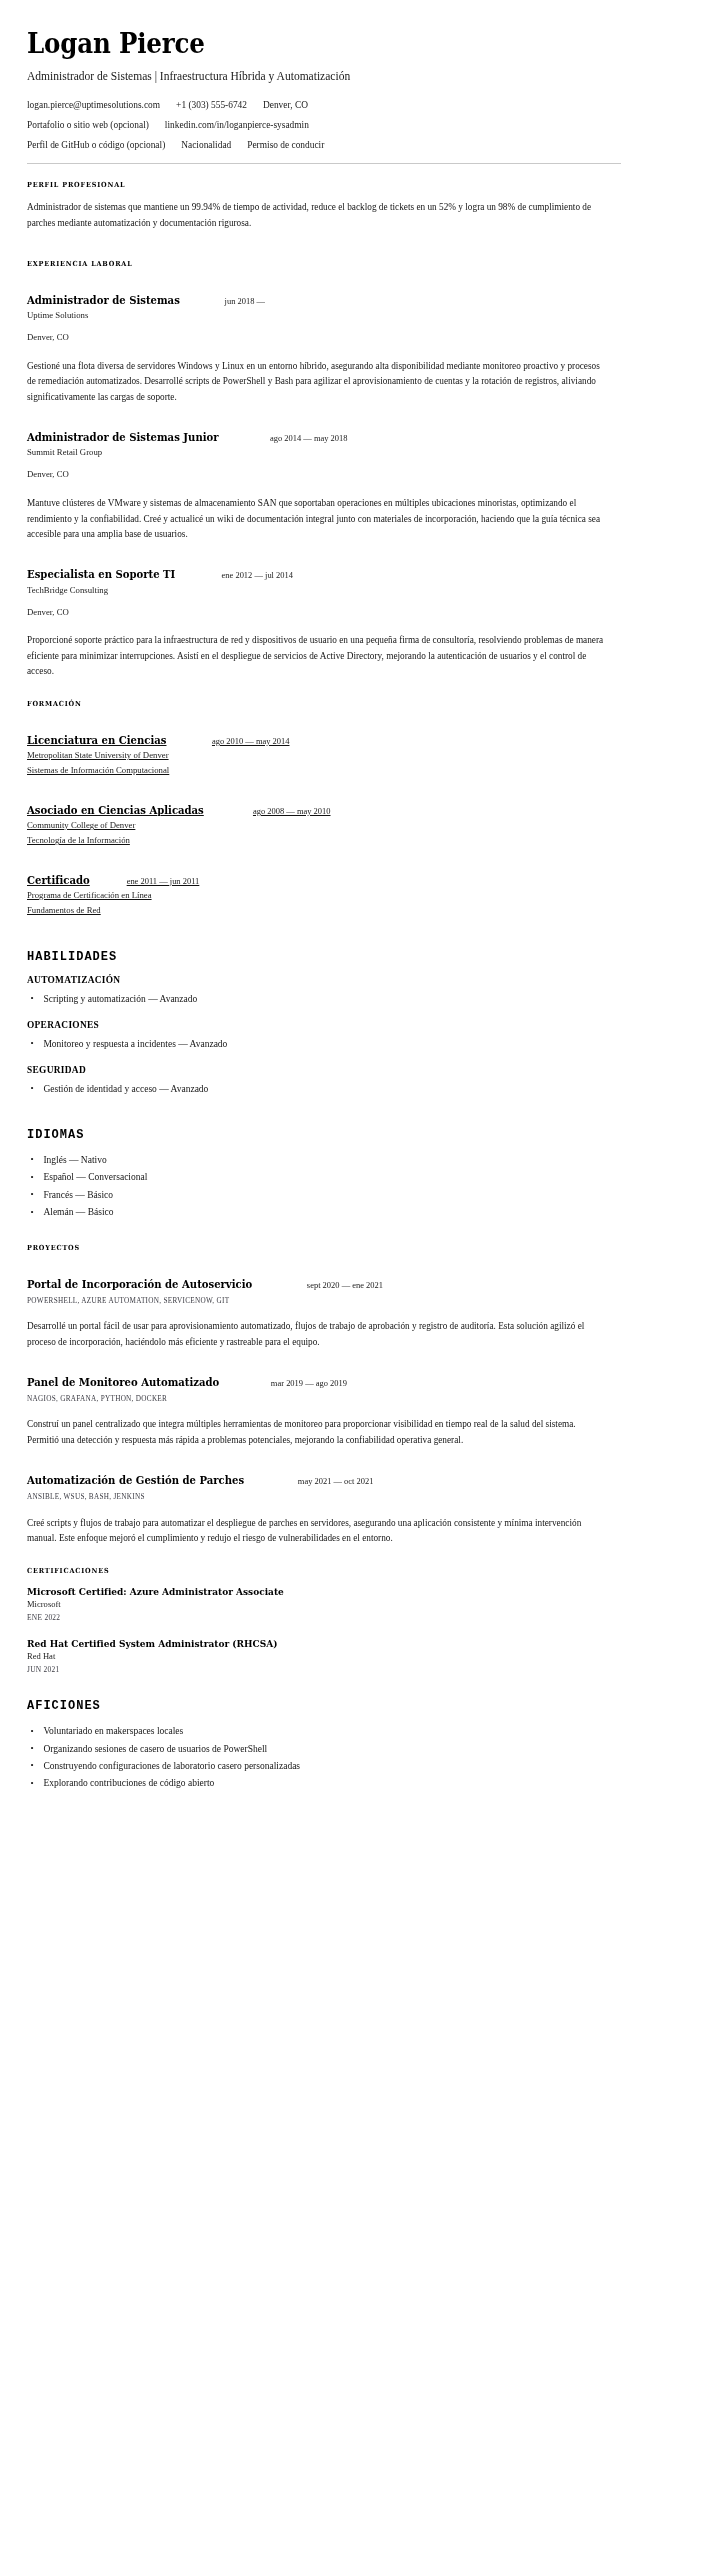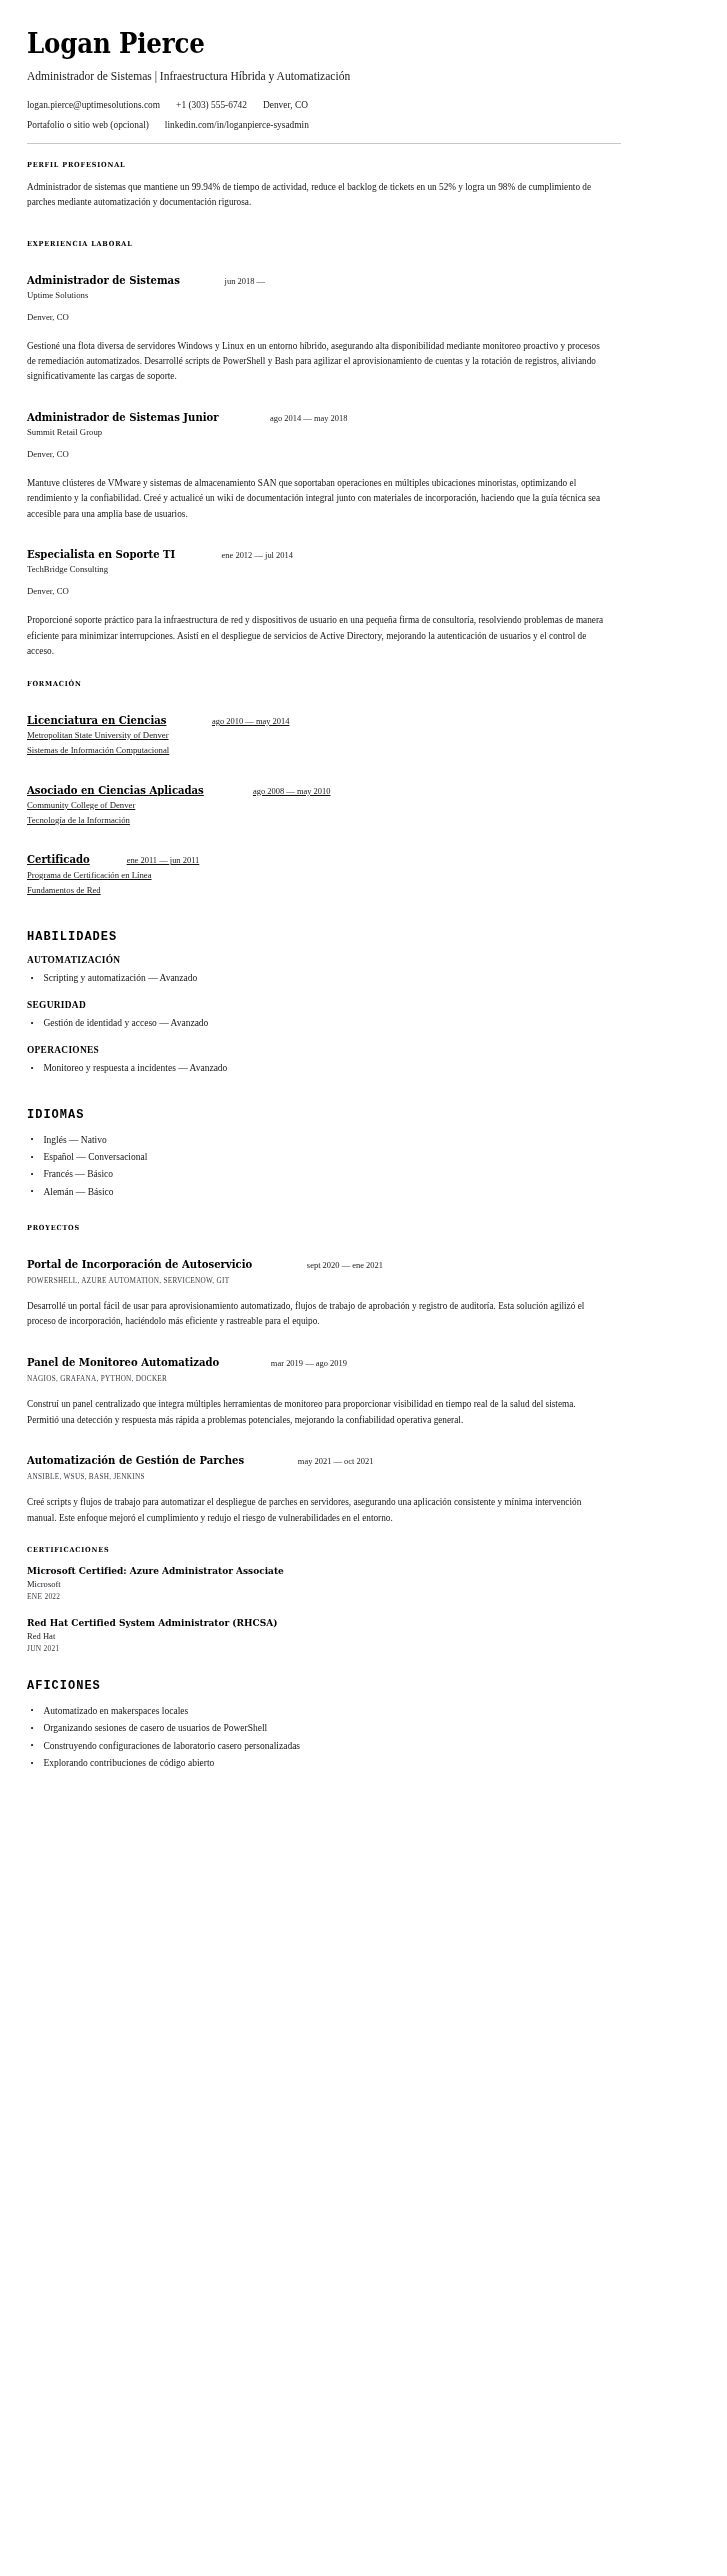--- a/index.html
+++ b/index.html
@@ -224,20 +224,25 @@
 
     <div class="contact-row">
       <span class="ci">logan.pierce@uptimesolutions.com</span>
       <span class="ci">+1 (303) 555-6742</span>
       <span class="ci">Denver, CO</span>
     </div>
     <div class="contact-row">
       <span class="ci">Portafolio o sitio web (opcional)</span>
       <span class="ci">linkedin.com/in/loganpierce-sysadmin</span>
     </div>
+    <div class="contact-row">
+      <span class="ci">Perfil de GitHub o código (opcional)</span>
+      <span class="ci">Nacionalidad</span>
+      <span class="ci">Permiso de conducir</span>
+    </div>
   </header>
 
   <hr class="rule">
 
   <section class="section">
     <h2 class="section-title">PERFIL PROFESIONAL</h2>
     <p class="body">Administrador de sistemas que mantiene un 99.94% de tiempo de actividad, reduce el backlog de tickets en un 52% y logra un 98% de cumplimiento de parches mediante automatización y documentación rigurosa.</p>
   </section>
 
   <div class="section-gap"></div>
@@ -322,30 +327,30 @@
 
 
     <div class="skill-group">
       <div class="skill-group-title">AUTOMATIZACIÓN</div>
       <ul class="bullets">
         <li>Scripting y automatización — Avanzado</li>
       </ul>
     </div>
 
     <div class="skill-group">
+      <div class="skill-group-title">OPERACIONES</div>
+      <ul class="bullets">
+        <li>Monitoreo y respuesta a incidentes — Avanzado</li>
+      </ul>
+    </div>
+
+    <div class="skill-group">
       <div class="skill-group-title">SEGURIDAD</div>
       <ul class="bullets">
         <li>Gestión de identidad y acceso — Avanzado</li>
-      </ul>
-    </div>
-
-    <div class="skill-group">
-      <div class="skill-group-title">OPERACIONES</div>
-      <ul class="bullets">
-        <li>Monitoreo y respuesta a incidentes — Avanzado</li>
       </ul>
     </div>
   </section>
 
   <div class="section-gap"></div>
 
   <section class="section">
     <h2 class="section-title wide">IDIOMAS</h2>
     <ul class="bullets">
       <li>Inglés — Nativo</li>
@@ -410,21 +415,21 @@
       <div class="cert-issuer">Red Hat</div>
       <div class="cert-date">JUN 2021</div>
     </div>
   </section>
 
   <div class="section-gap sm"></div>
 
   <section class="section">
     <h2 class="section-title wide">AFICIONES</h2>
     <ul class="bullets">
-      <li>Automatizado en makerspaces locales</li>
+      <li>Voluntariado en makerspaces locales</li>
       <li>Organizando sesiones de casero de usuarios de PowerShell</li>
       <li>Construyendo configuraciones de laboratorio casero personalizadas</li>
       <li>Explorando contribuciones de código abierto</li>
     </ul>
   </section>
 
 </div>
 
 
 </body></html>

